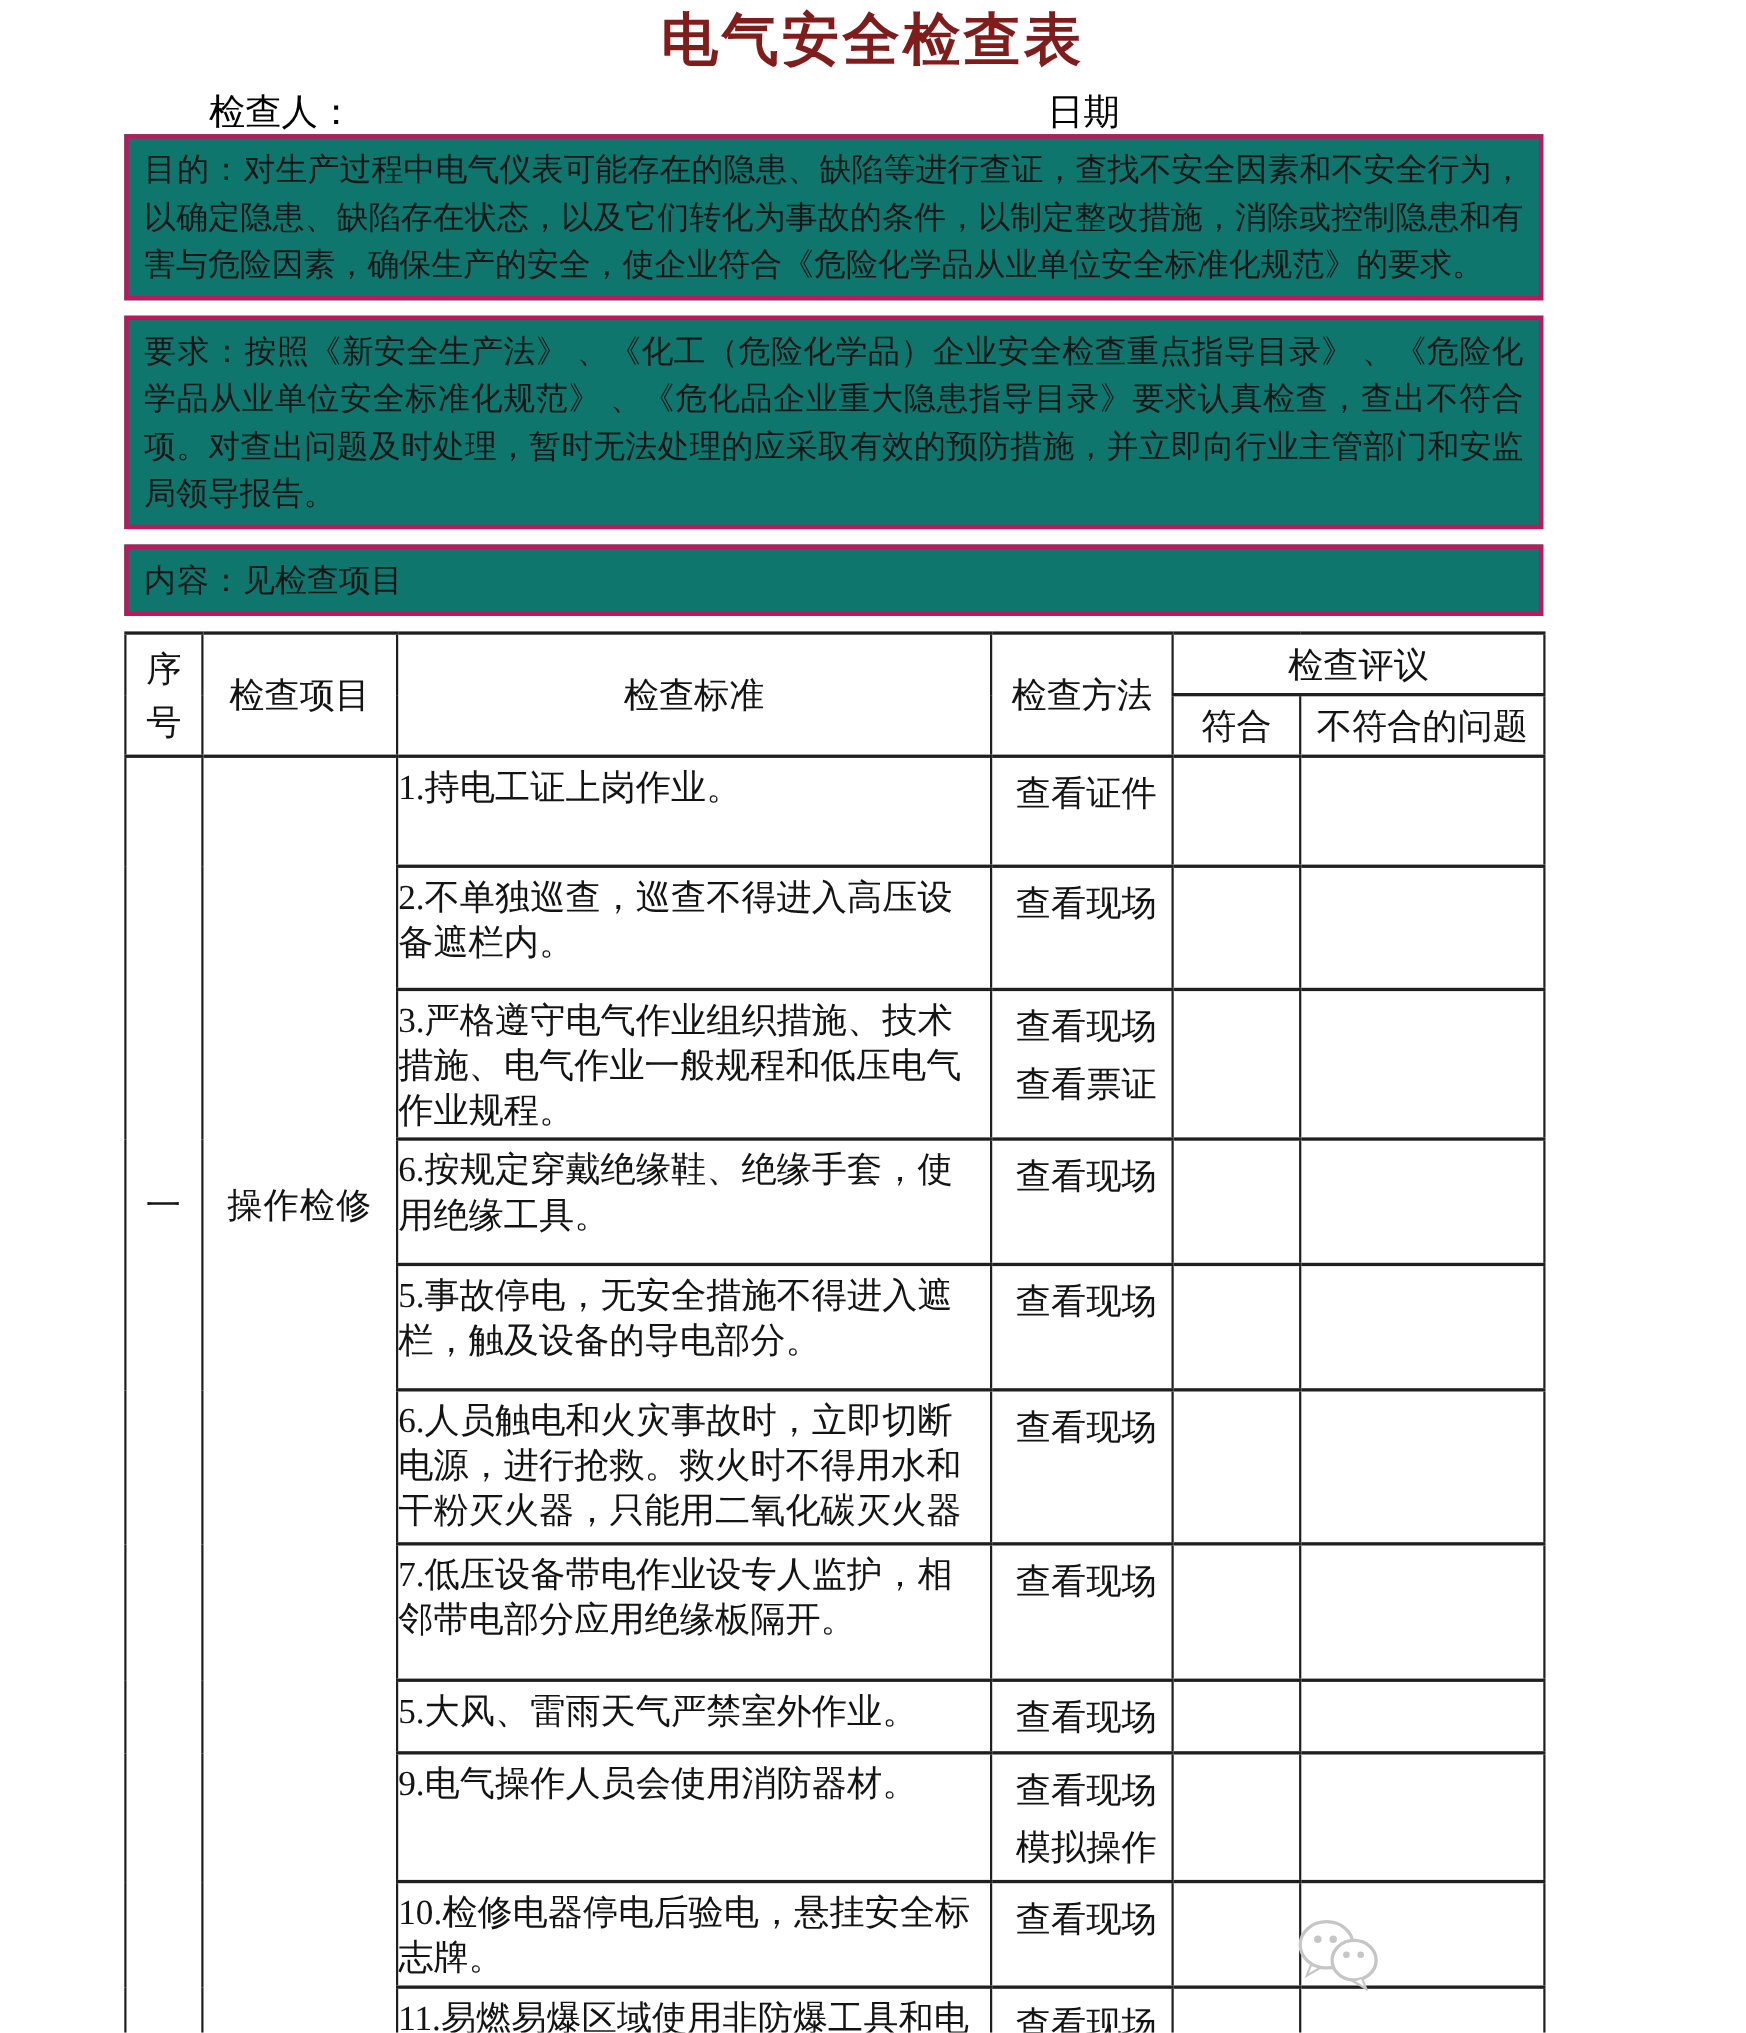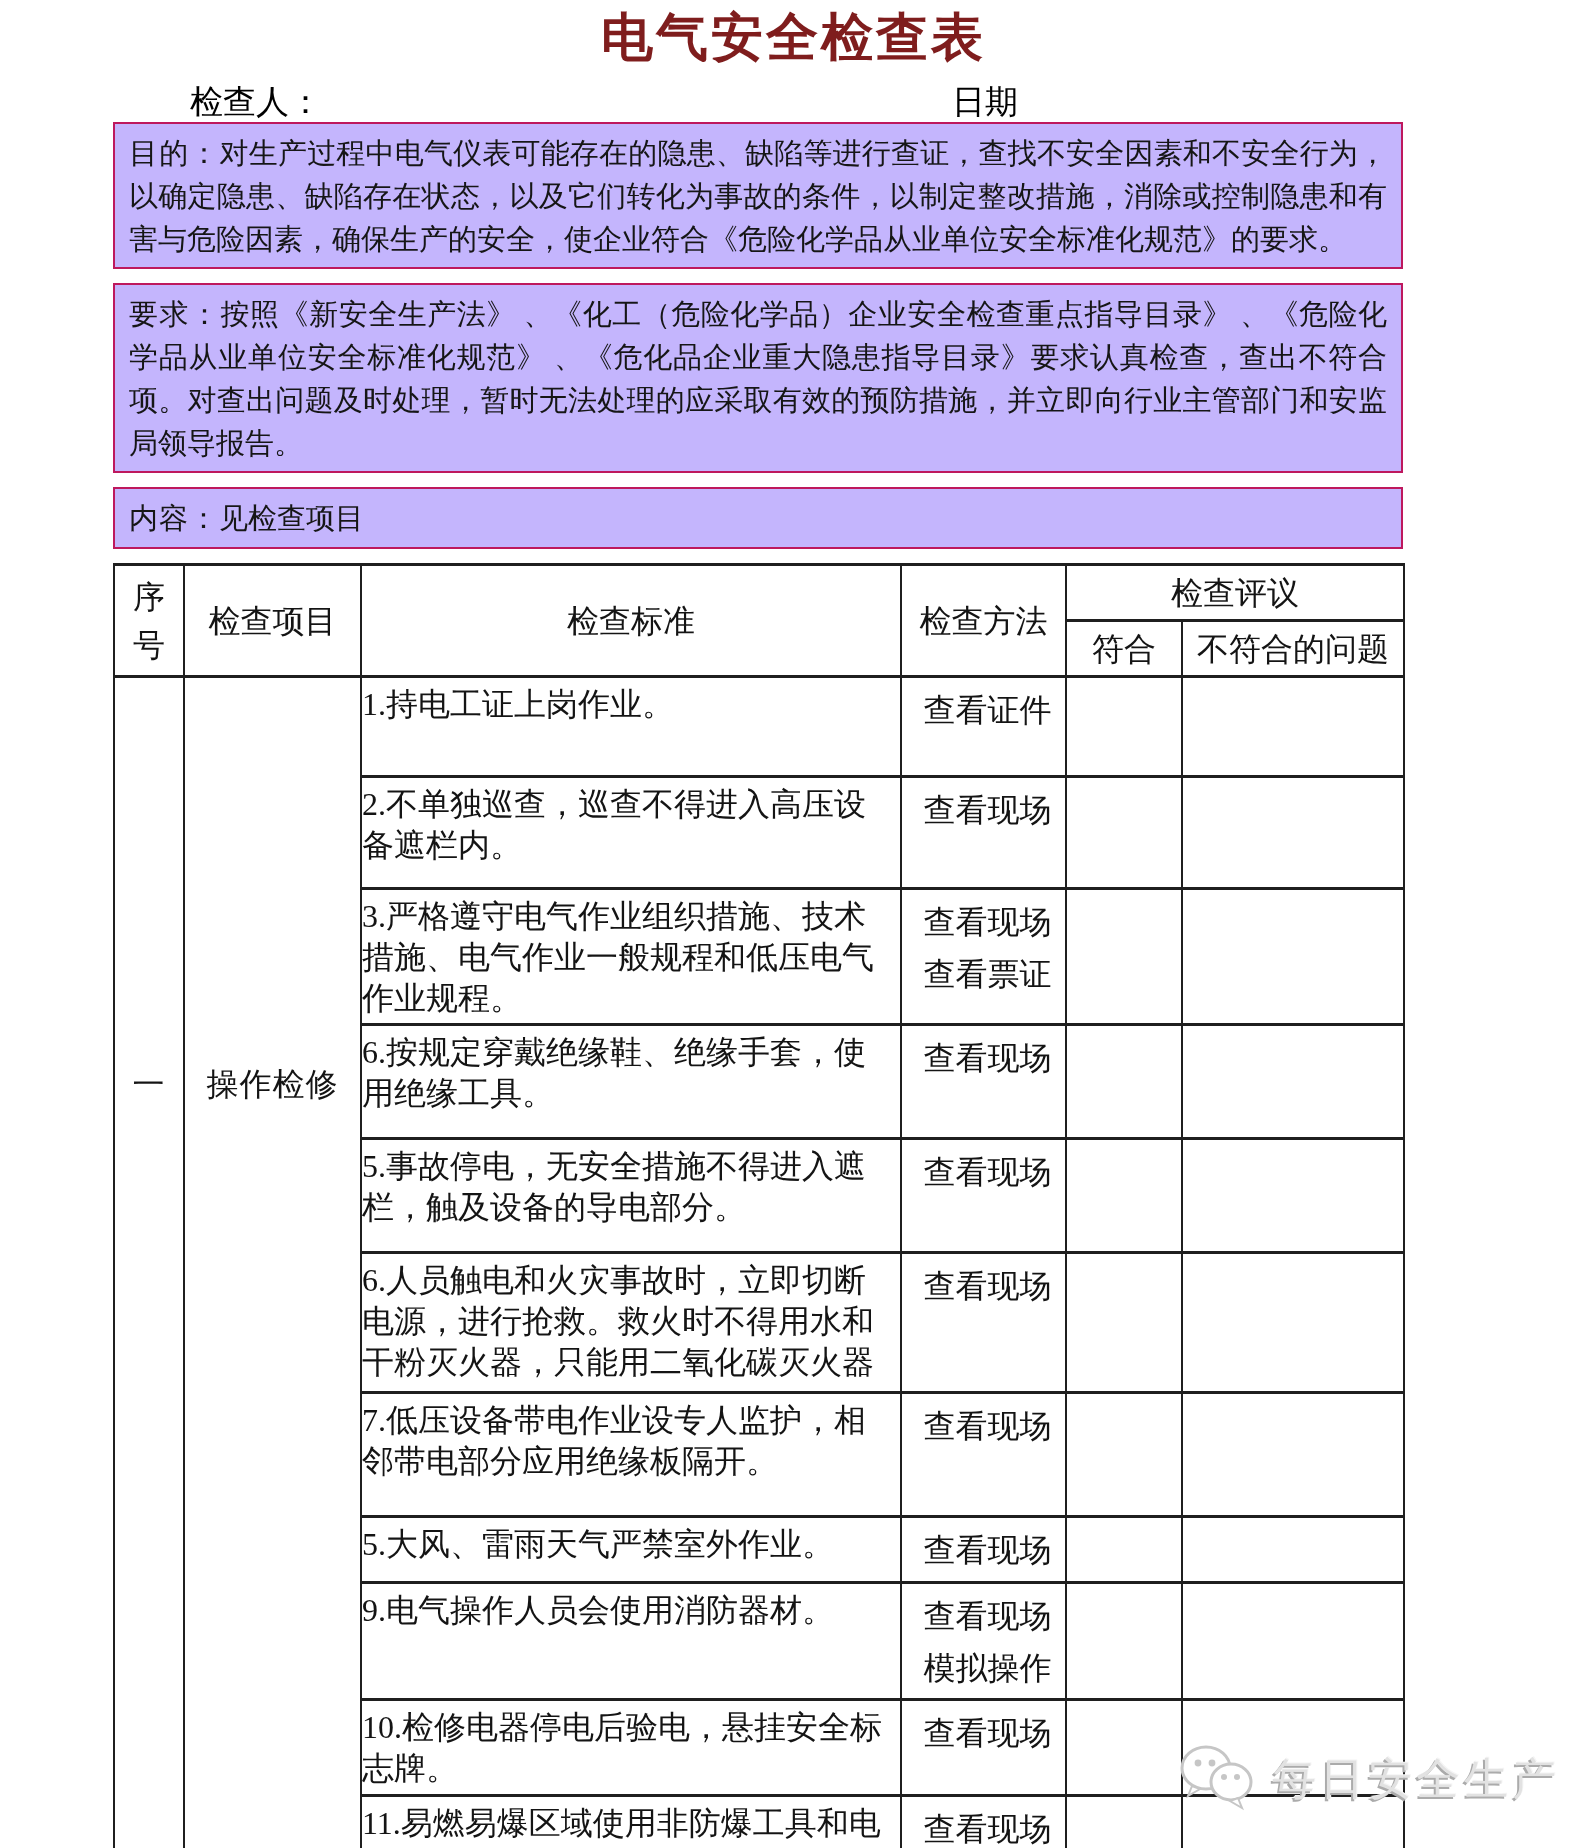--- a/index.html
+++ b/index.html
@@ -32,27 +32,27 @@
   .meta-inspector { position: absolute; left: 190px; top: 0; }
   .meta-date { position: absolute; left: 952px; top: 0; }
 
   .doc-body {
     position: absolute;
     left: 113px;
     top: 122px;
     width: 1290px;
   }
   .section {
-    border: 2px solid #be185d;
+    border: 4px solid #be185d;
     padding: 8px 14px 6px 14px;
     font-size: 29px;
     line-height: 43px;
     text-align: justify;
     color: #161616;
-    background: #c4b5fd;
+    background: #0f766e;
   }
   .section + .section, .checklist-wrap { margin-top: 14px; }
   .sec-purpose { min-height: 140px; }
   .sec-requirement { min-height: 140px; }
   .sec-content { min-height: 62px; }
   .sec-plan { min-height: 66px; }
   .sec-label { letter-spacing: 1px; }
 
   table.checklist {
     width: 1290px;
@@ -237,16 +237,15 @@
         <ellipse cx="28" cy="26" rx="24" ry="21" fill="#ffffff" stroke="#c6c6c6" stroke-width="3"></ellipse>
         <path d="M14 44 L10 54 L22 47 Z" fill="#ffffff" stroke="#c6c6c6" stroke-width="2"></path>
         <circle cx="20" cy="21" r="3.4" fill="#c6c6c6"></circle>
         <circle cx="34" cy="21" r="3.4" fill="#c6c6c6"></circle>
         <ellipse cx="53" cy="40" rx="20" ry="18" fill="#ffffff" stroke="#c6c6c6" stroke-width="3"></ellipse>
         <path d="M60 56 L64 66 L52 59 Z" fill="#ffffff" stroke="#c6c6c6" stroke-width="2"></path>
         <circle cx="46" cy="35" r="3" fill="#c6c6c6"></circle>
         <circle cx="59" cy="35" r="3" fill="#c6c6c6"></circle>
       </svg>
     </span>
-    <span class="watermark-text">每日安全生产</span>
   </div>
 
 </div>
 
 </body></html>

